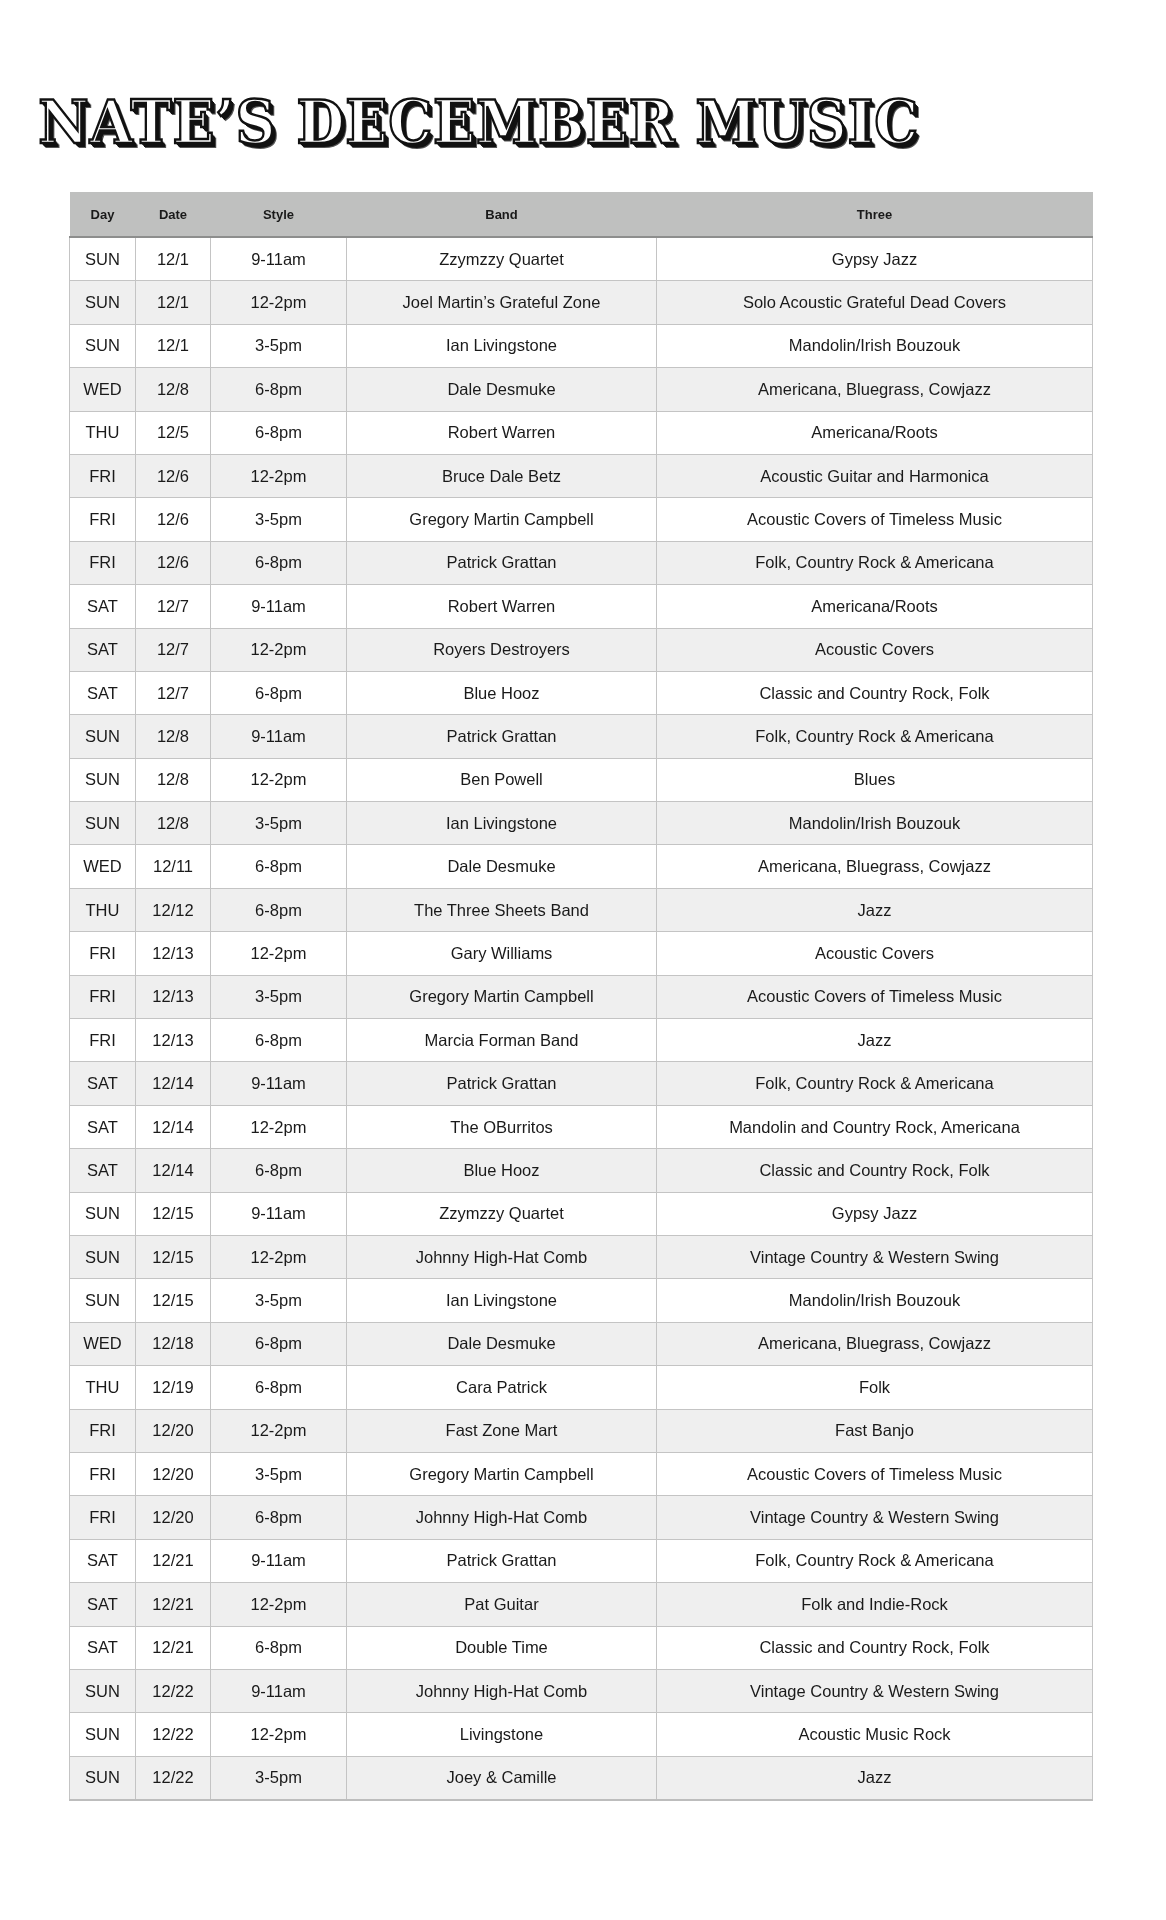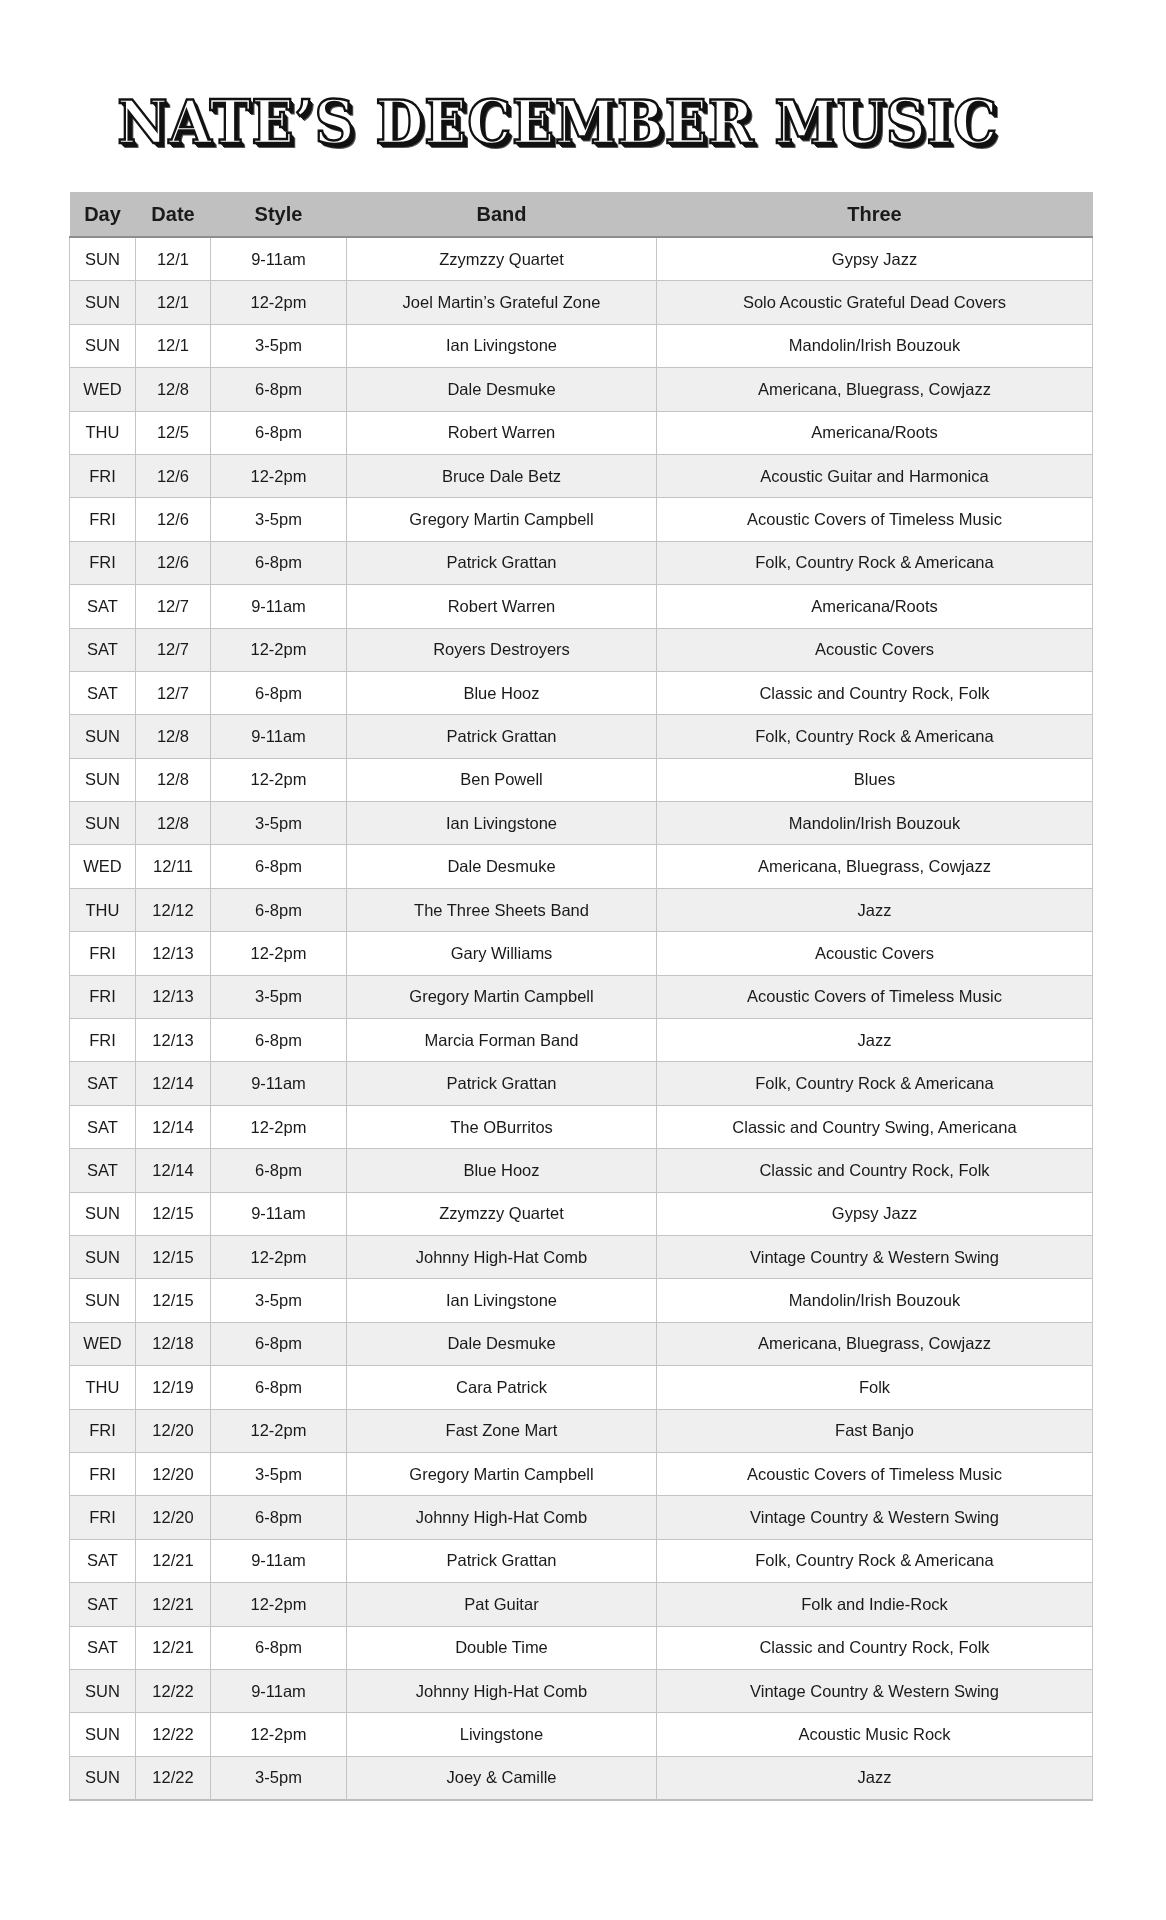--- a/index.html
+++ b/index.html
@@ -1,18 +1,18 @@
 <!DOCTYPE html>
 <html><head>
 <meta charset="utf-8">
 <style>
   html, body { margin: 0; padding: 0; background: #ffffff; }
   body { width: 1166px; height: 1920px; position: relative; overflow: hidden;
          font-family: "Liberation Sans", sans-serif; color: #1a1a1a; }
-  .title-wrap { position: absolute; left: 0; top: 86px; width: 1036px; text-align: right; text-decoration: underline; }
+  .title-wrap { position: absolute; left: 0; top: 86px; width: 1036px; text-align: left; text-decoration: underline; }
   .title {
     display: inline-block;
     font-family: "DejaVu Serif", serif;
     font-weight: bold;
     font-size: 60px;
     letter-spacing: 1px;
     line-height: 72px;
     color: #ffffff;
     -webkit-text-stroke: 2.5px #111111;
     text-shadow: 4px 4px 0 #111111, 3px 3px 0 #111111, 2px 2px 0 #111111, 5px 5px 0 #555;
@@ -27,21 +27,21 @@
   }
   table.schedule col.c-day  { width: 66px; }
   table.schedule col.c-date { width: 75px; }
   table.schedule col.c-time { width: 136px; }
   table.schedule col.c-band { width: 310px; }
   table.schedule col.c-style{ width: 436px; }
   thead th {
     background: #bfc0bf;
     height: 44px;
     font-weight: bold;
-    font-size: 20px;
+    font-size: 13px;
     color: #1a1a1a;
     text-align: center;
     border-bottom: 2px solid #8d8e8d;
     padding: 0;
   }
   tbody td {
     height: 42.4px;
     text-align: center;
     padding: 0;
     border: 1px solid #c4c4c4;
@@ -214,21 +214,21 @@
         <td>12/14</td>
         <td>9-11am</td>
         <td>Patrick Grattan</td>
         <td>Folk, Country Rock &amp; Americana</td>
       </tr>
       <tr>
         <td>SAT</td>
         <td>12/14</td>
         <td>12-2pm</td>
         <td>The OBurritos</td>
-        <td>Classic and Country Swing, Americana</td>
+        <td>Mandolin and Country Rock, Americana</td>
       </tr>
       <tr>
         <td>SAT</td>
         <td>12/14</td>
         <td>6-8pm</td>
         <td>Blue Hooz</td>
         <td>Classic and Country Rock, Folk</td>
       </tr>
       <tr>
         <td>SUN</td>

